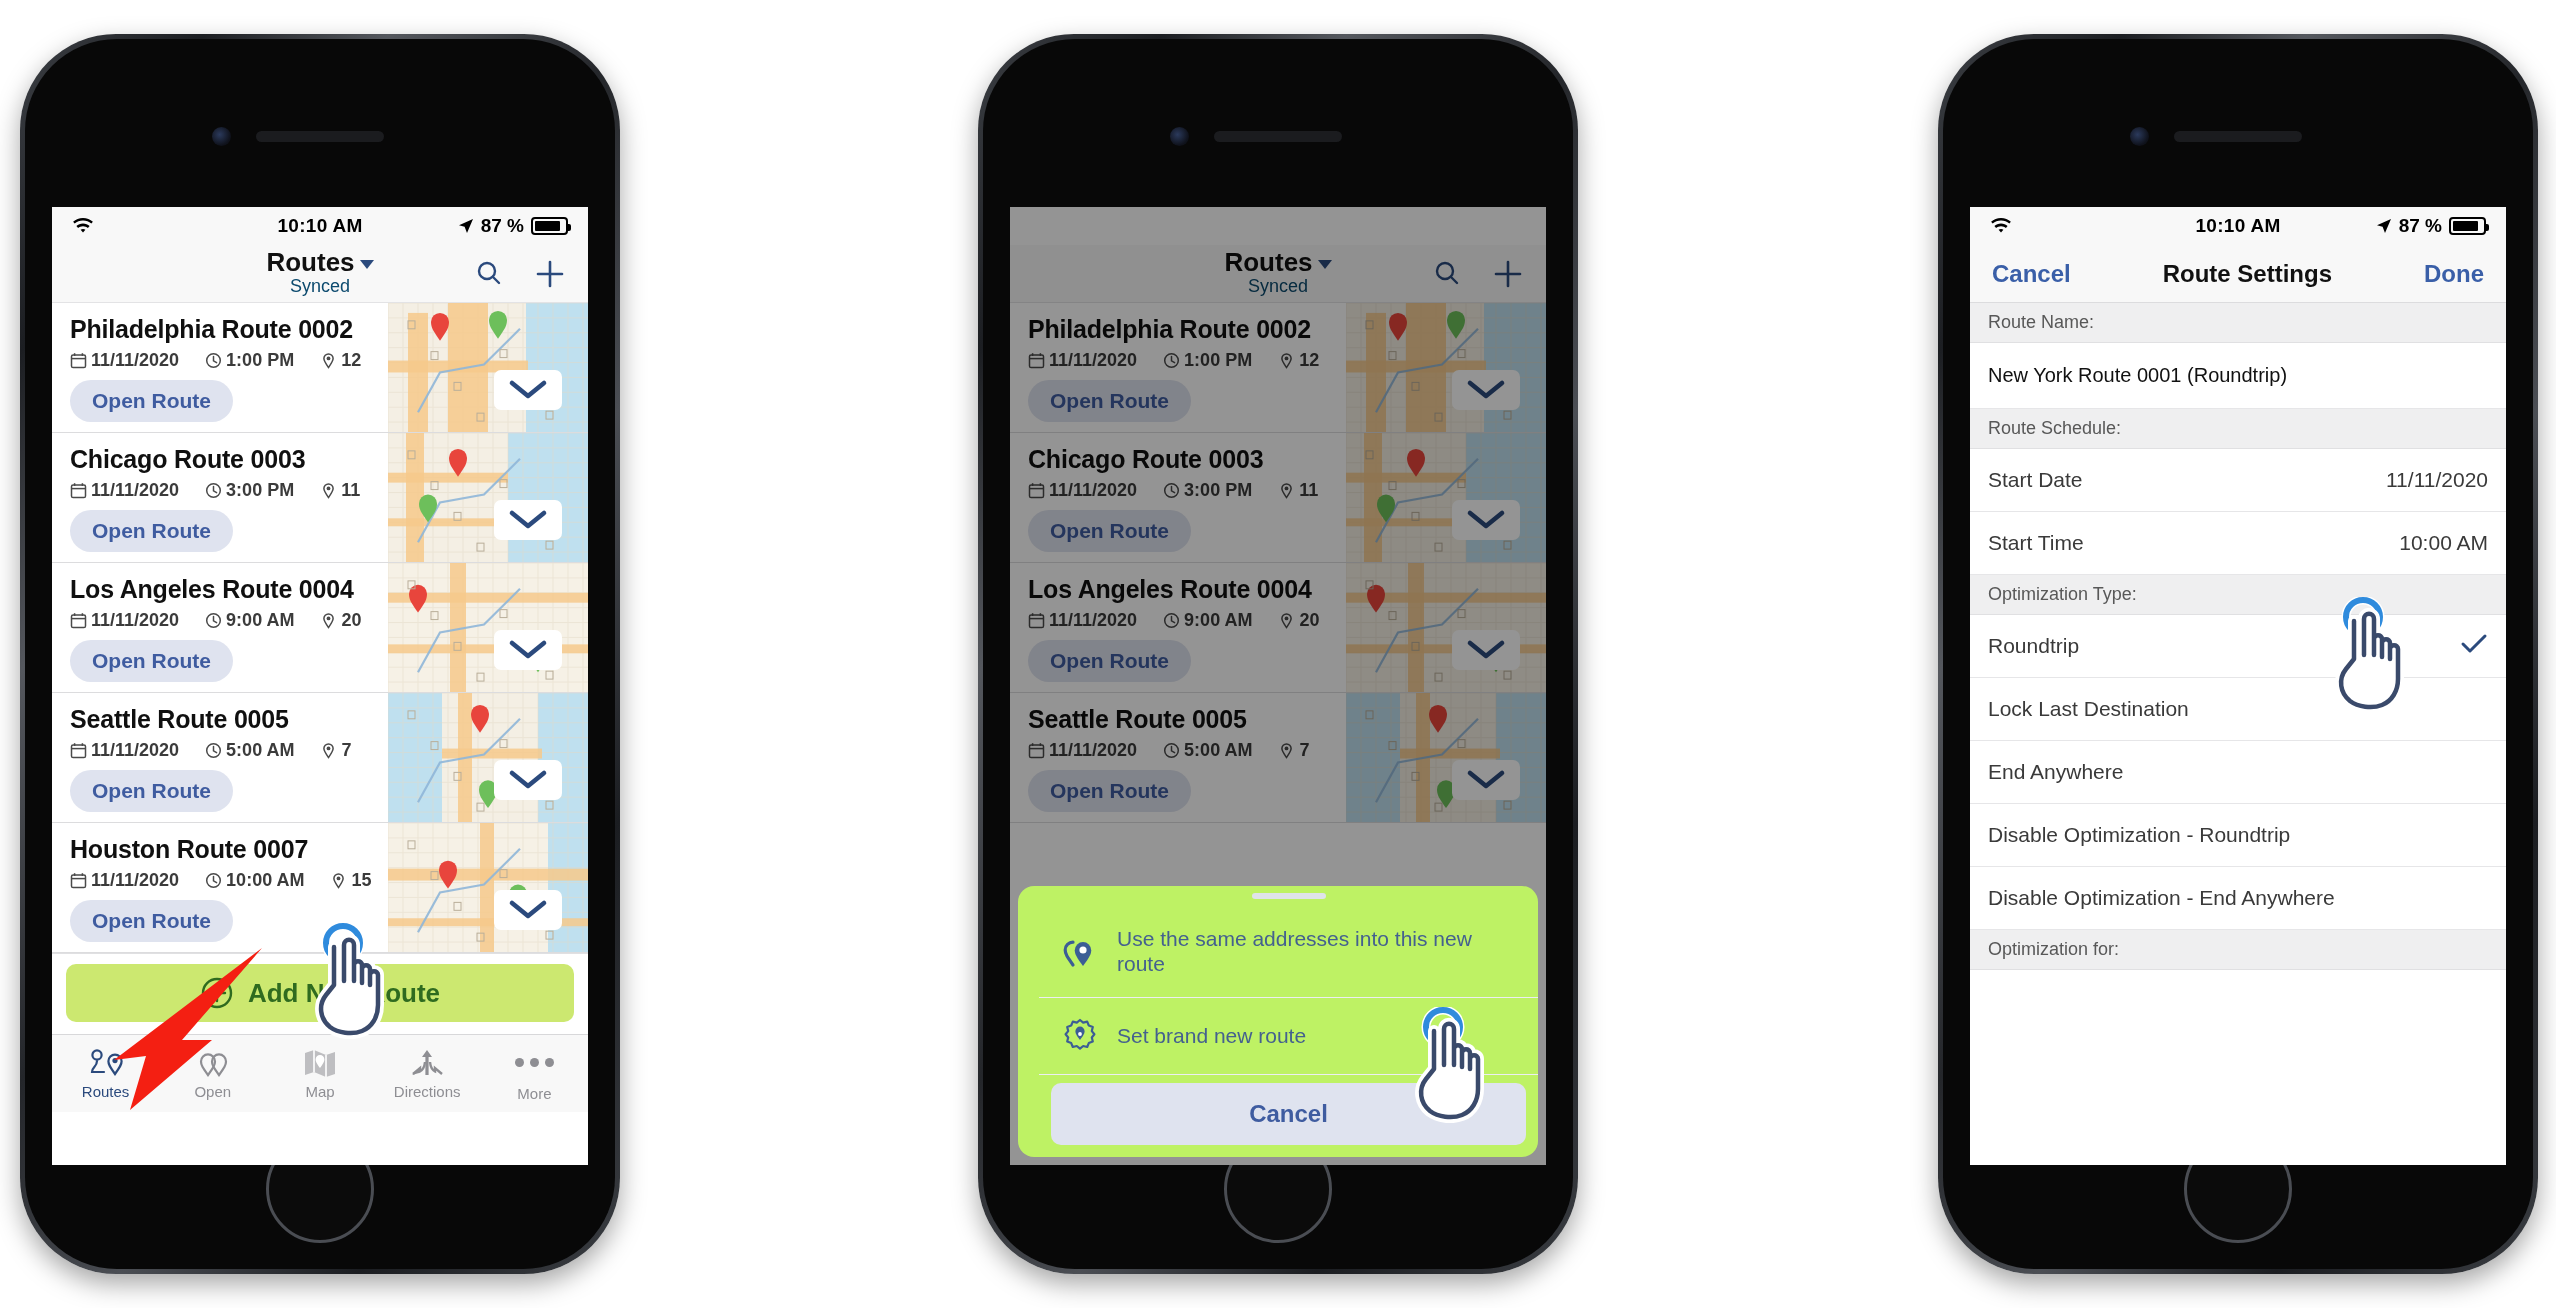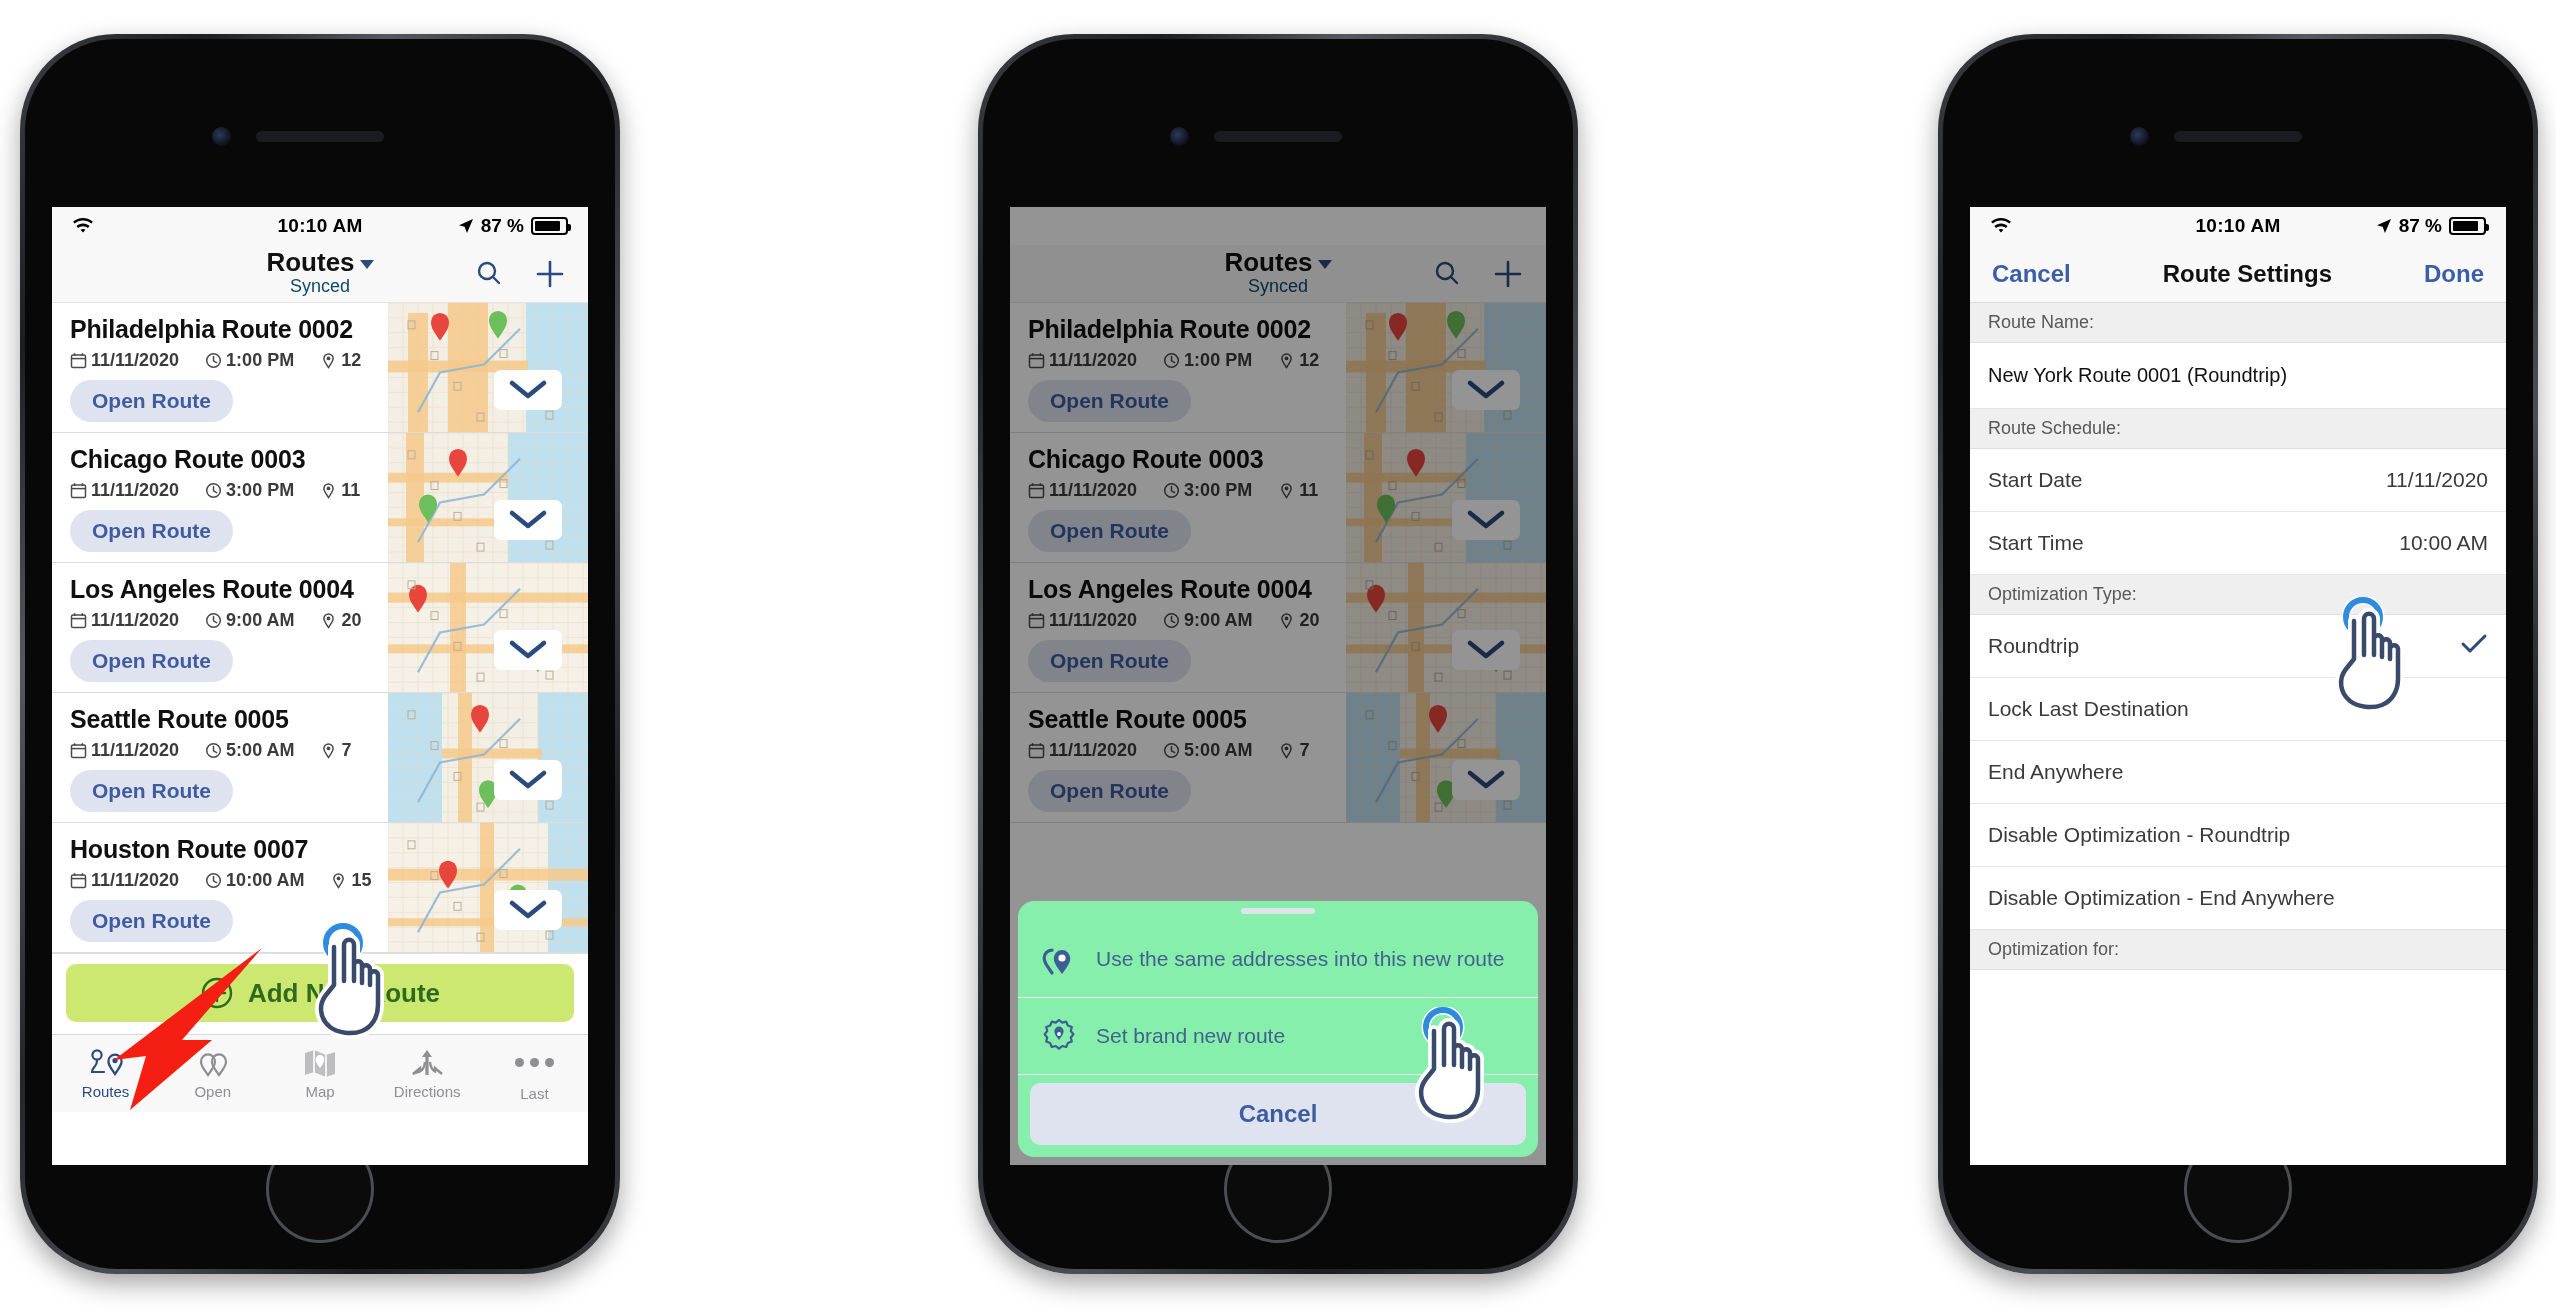--- a/index.html
+++ b/index.html
@@ -179,21 +179,21 @@
   .tab.active { color: #2b4a7d; }
   .dots { display:flex; gap:6px; align-items:center; height: 34px; }
   .dots i { width: 9px; height: 9px; border-radius: 50%; background: #8e8e93; display:block; }
 
   
   .dim {
     position: absolute; inset: 0; background: rgba(0,0,0,0.42); z-index: 20;
   }
   .sheet {
     position: absolute; left: 8px; right: 8px; bottom: 8px; z-index: 25;
-    background: #86efac; border-radius: 16px; overflow: hidden;
+    background: #bef264; border-radius: 16px; overflow: hidden; padding-left: 21px;
   }
   .sheet-grab {
     height: 20px; display: flex; align-items: center; justify-content: center;
   }
   .sheet-grab i { width: 74px; height: 6px; border-radius: 3px; background: #dfe3ea; display:block; }
   .sheet-row {
     display: flex; align-items: center; gap: 18px;
     padding: 20px 22px; border-bottom: 1px solid #eceef2;
     color: #44618f; font-size: 21px; line-height: 1.22;
   }
@@ -761,21 +761,21 @@
               <span>Directions</span>
             </div>
             <div class="tab">
               <span class="icon" style="color:#8e8e93">
                 <span class="dots">
                   <i></i>
                   <i></i>
                   <i></i>
                 </span>
               </span>
-              <span>Last</span>
+              <span>More</span>
             </div>
           </div>
 
         <div class="tap" style="left:256px; top:716px;">
           <svg width="92" height="116" viewBox="0 0 92 116">
             <circle cx="35" cy="20" r="17" fill="none" stroke="#fff" stroke-width="9"></circle>
             <circle cx="35" cy="20" r="17" fill="none" stroke="#2f8bdd" stroke-width="6"></circle>
             <path d="M26 24 V62 L18 72 C10 82 12 96 22 104 C30 110 44 112 54 108 C64 104 70 94 70 82 V52 C70 47 62 47 62 52 V62 M62 56 V46 C62 41 54 41 54 46 V60 M54 50 V42 C54 37 46 37 46 42 V58 M46 46 V22 C46 15 36 15 36 22 V58" fill="#fff" stroke="#fff" stroke-width="12" stroke-linejoin="round" stroke-linecap="round"></path>
             <path d="M26 24 V62 L18 72 C10 82 12 96 22 104 C30 110 44 112 54 108 C64 104 70 94 70 82 V52 C70 47 62 47 62 52 V62 M62 56 V46 C62 41 54 41 54 46 V60 M54 50 V42 C54 37 46 37 46 42 V58 M46 46 V22 C46 15 36 15 36 22 V58" fill="#fff" stroke="#3a4a6b" stroke-width="4.5" stroke-linejoin="round" stroke-linecap="round"></path>
           </svg>

